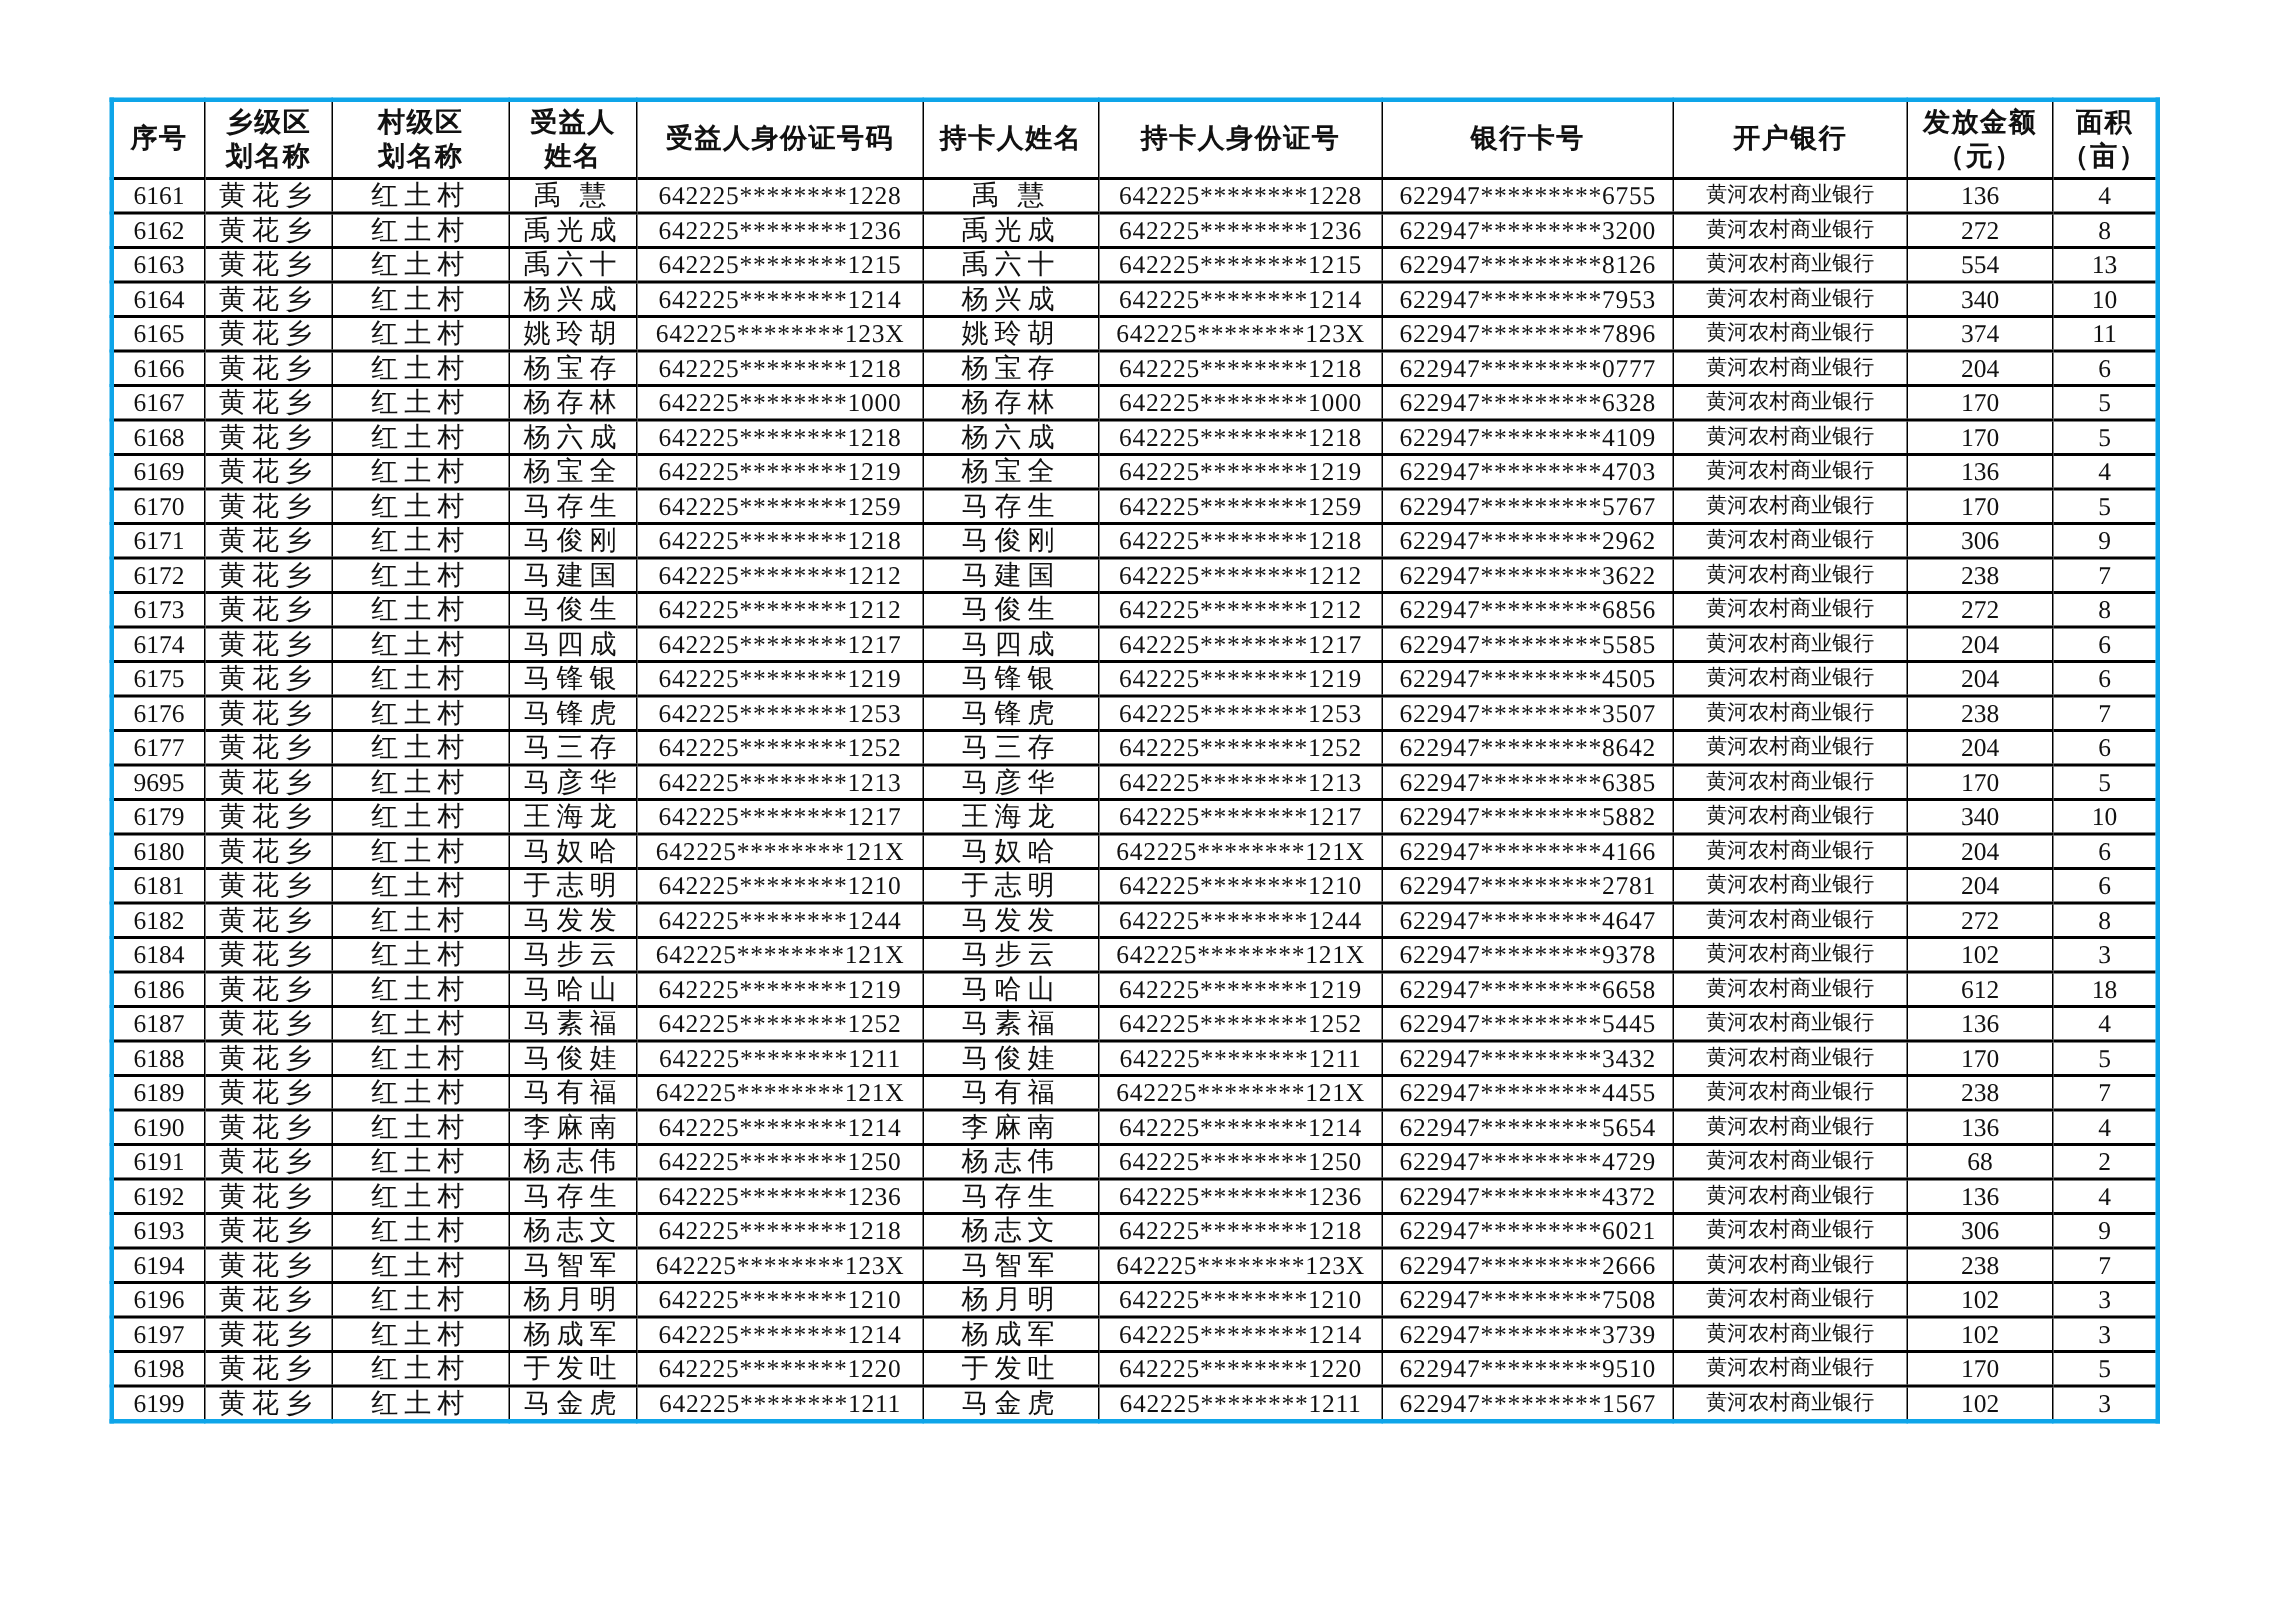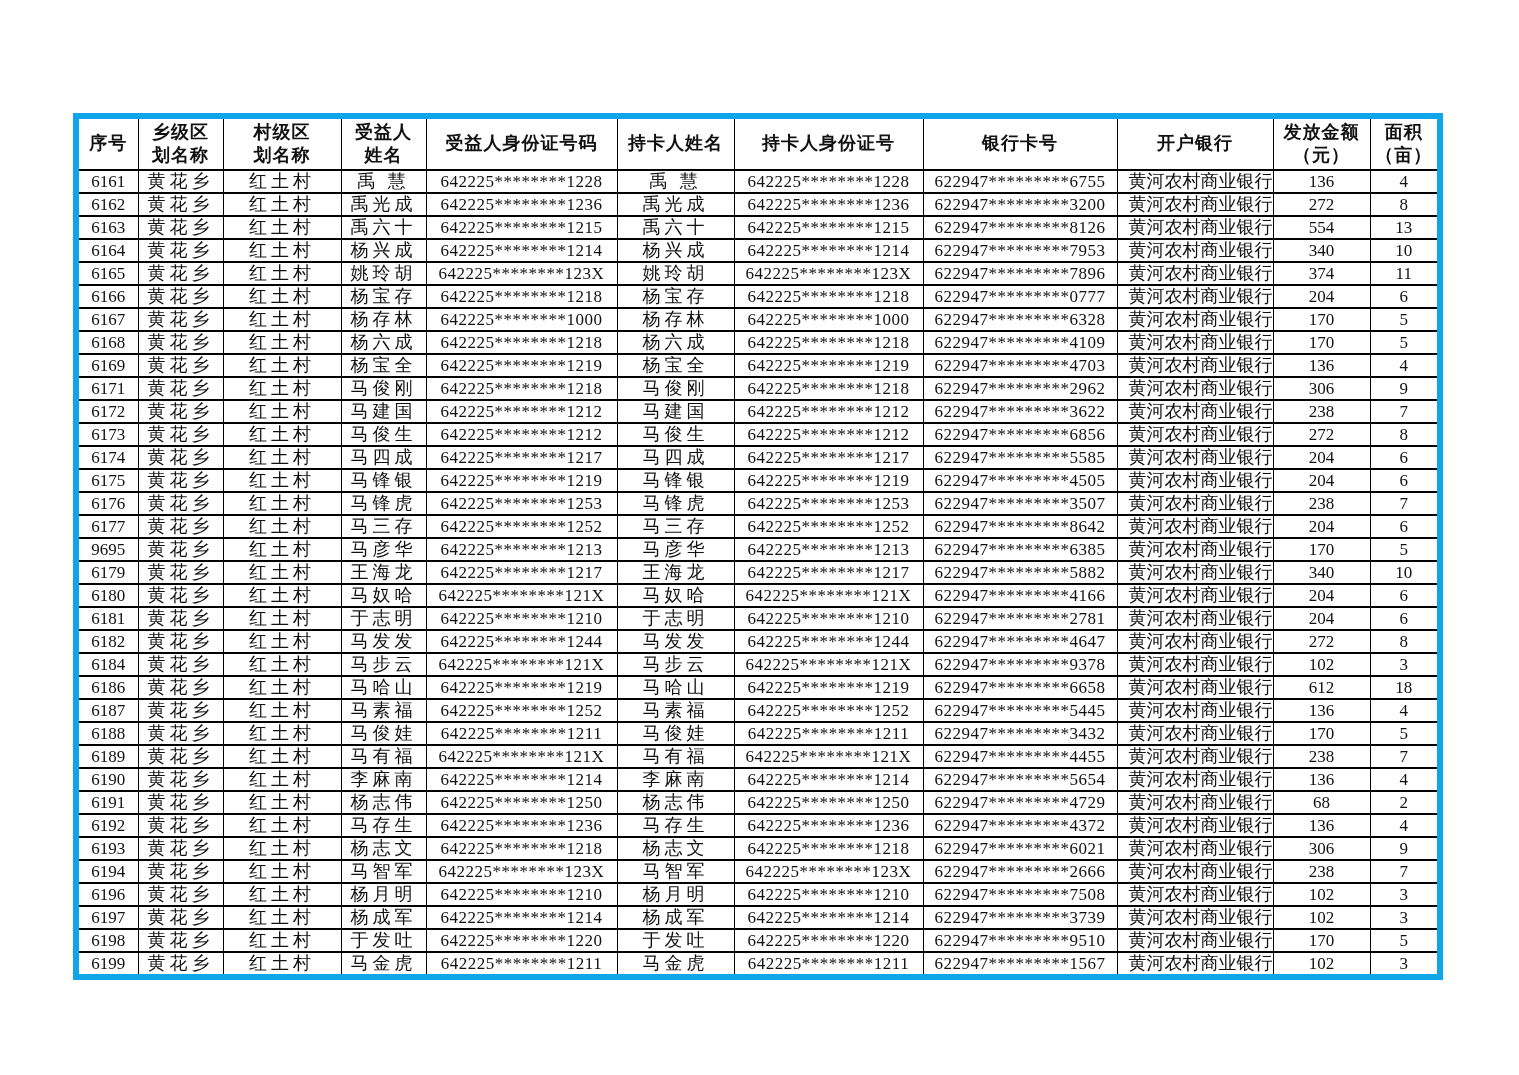--- a/index.html
+++ b/index.html
@@ -27,42 +27,41 @@
     border-left: 1px solid #000;
     border-right: 1px solid #000;
     border-top: 2px solid #000;
     border-bottom: 2px solid #000;
     padding: 0;
     text-align: center;
     vertical-align: middle;
     overflow: hidden;
     white-space: pre-line;
   }
-  table.grid { border: 6px solid #0ea5e9; margin-top: 48px; }
+  table.grid { border: 3px solid #0ea5e9; }
   thead th {
     height: 50px;
     font-size: 18px;
     font-weight: bold;
     line-height: 1.3;
     letter-spacing: 1px;
   }
   tbody td {
     height: 21px;
     font-size: 17px;
     line-height: 21px;
   }
   
   tbody td.c1, tbody td.c2, tbody td.c3, tbody td.c5 {
     font-size: 18px;
     letter-spacing: 4px;
   }
   tbody td.c8 {
-    font-size: 18px;
+    font-size: 14px;
     letter-spacing: 0px;
-    text-align: right;
   }
   tbody td.c4, tbody td.c6, tbody td.c7 {
     font-size: 17px;
     letter-spacing: 0.5px;
   }
   
   col.c0 { width: 62px; }
   col.c1 { width: 85px; }
   col.c2 { width: 118px; }
   col.c3 { width: 85px; }
@@ -224,20 +223,33 @@
           <td class="c3">杨宝全</td>
           <td class="c4">642225********1219</td>
           <td class="c5">杨宝全</td>
           <td class="c6">642225********1219</td>
           <td class="c7">622947*********4703</td>
           <td class="c8">黄河农村商业银行</td>
           <td class="c9">136</td>
           <td class="c10">4</td>
         </tr>
         <tr>
+          <td class="c0">6170</td>
+          <td class="c1">黄花乡</td>
+          <td class="c2">红土村</td>
+          <td class="c3">马存生</td>
+          <td class="c4">642225********1259</td>
+          <td class="c5">马存生</td>
+          <td class="c6">642225********1259</td>
+          <td class="c7">622947*********5767</td>
+          <td class="c8">黄河农村商业银行</td>
+          <td class="c9">170</td>
+          <td class="c10">5</td>
+        </tr>
+        <tr>
           <td class="c0">6171</td>
           <td class="c1">黄花乡</td>
           <td class="c2">红土村</td>
           <td class="c3">马俊刚</td>
           <td class="c4">642225********1218</td>
           <td class="c5">马俊刚</td>
           <td class="c6">642225********1218</td>
           <td class="c7">622947*********2962</td>
           <td class="c8">黄河农村商业银行</td>
           <td class="c9">306</td>

